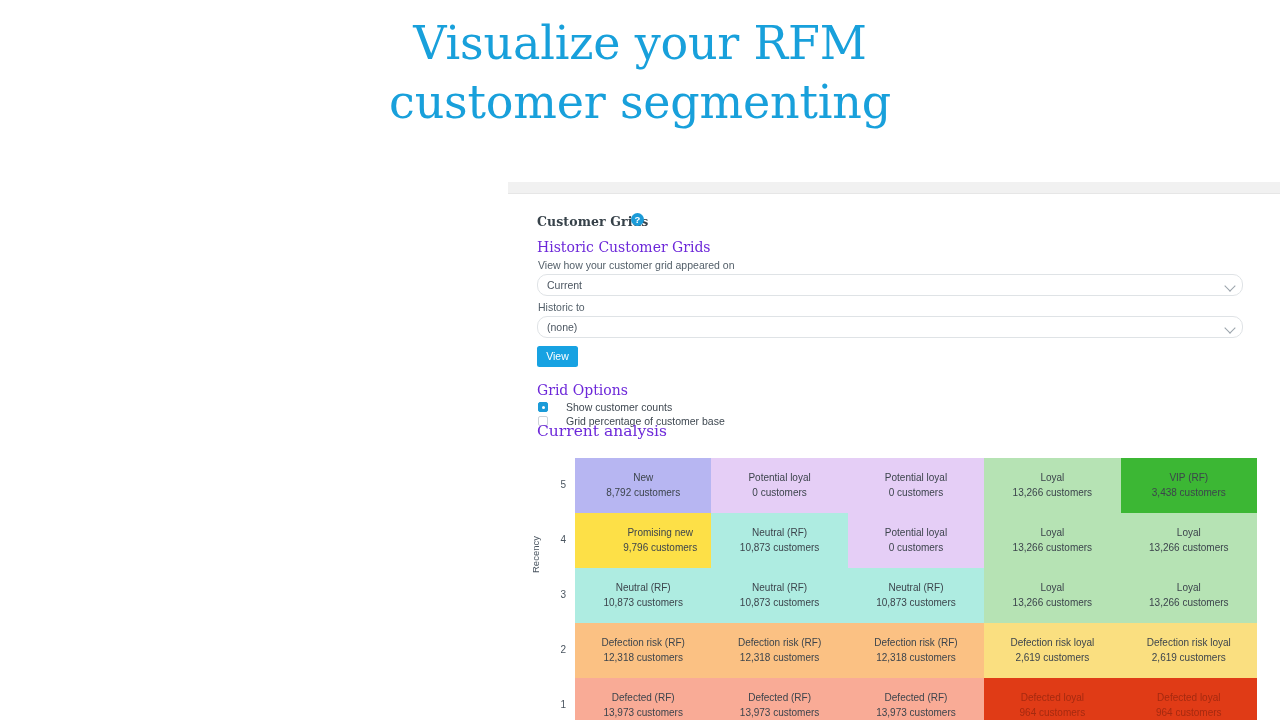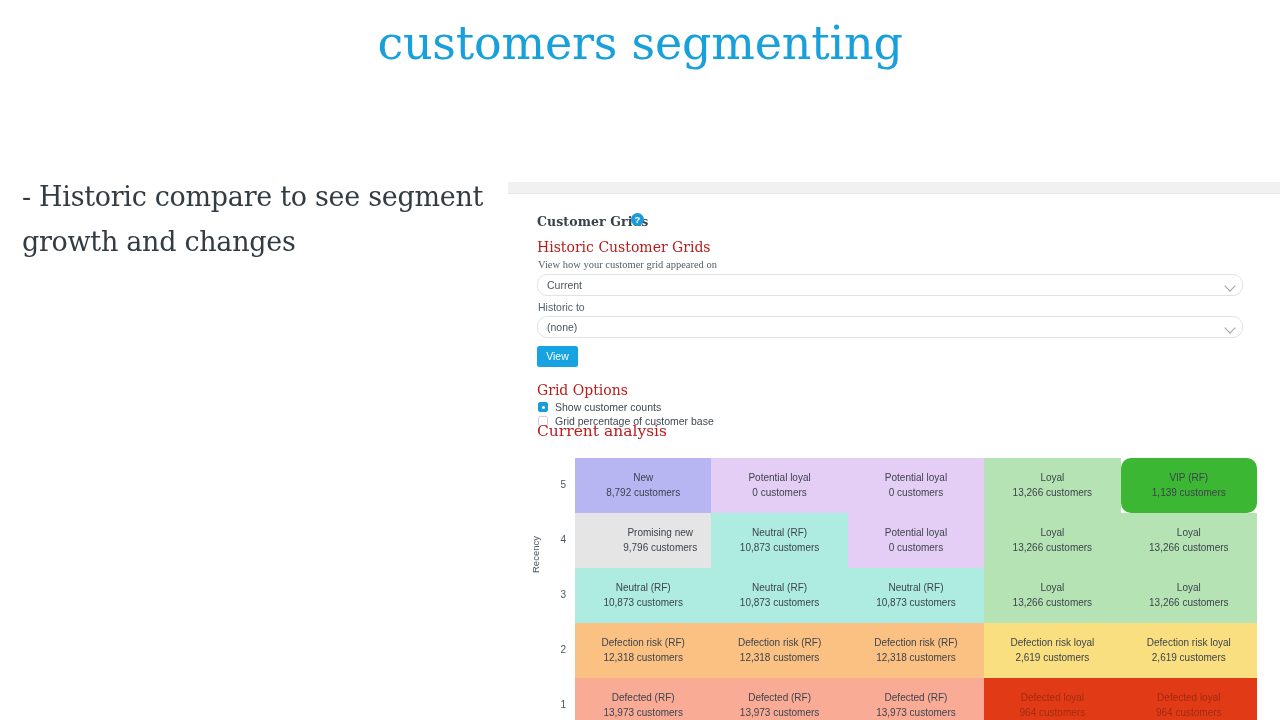--- a/index.html
+++ b/index.html
@@ -98,35 +98,35 @@
     text-align: center;
     font-family: "Liberation Sans", sans-serif;
     cursor: pointer;
   }
 
   .section-heading {
     position: absolute;
     left: 29px;
     font-family: "DejaVu Serif", serif;
     font-size: 14px;
-    color: #b91c1c;
+    color: #6d28d9;
     font-weight: 400;
   }
   #h-historic { top: 45px; }
   #h-gridopts { top: 188px; }
   #h-current  { top: 228px; font-size: 15.5px; }
 
   .field-label {
     position: absolute;
     left: 30px;
     font-size: 10.5px;
     color: #54606a;
     font-family: "Liberation Sans", sans-serif;
   }
-  #lbl-view-on { top: 65px; font-family: Liberation Serif, serif; }
+  #lbl-view-on { top: 65px; }
   #lbl-compare { top: 107px; }
 
   .select-box {
     position: absolute;
     left: 29px;
     width: 706px;
     height: 22px;
     box-sizing: border-box;
     border: 1px solid #dfe3e6;
     border-radius: 10px;
@@ -199,21 +199,21 @@
     width: 3px; height: 3px;
     border-radius: 50%;
     background: #ffffff;
   }
   .opt-box.unchecked {
     background: #ffffff;
     border: 1px solid #ccd2d8;
   }
   .opt-text {
     position: absolute;
-    left: 17px;
+    left: 28px;
     top: 0px;
     font-size: 10.5px;
     color: #3f4851;
     white-space: nowrap;
   }
 
   
   #grid-wrap {
     position: absolute;
     left: 0;
@@ -256,25 +256,25 @@
     padding: 0;
     border: 0;
   }
   .cell-label { display: block; }
   .cell-count { display: block; }
 </style>
 </head>
 <body>
 
 <div id="headline">
-  <span class="line">customers segmenting</span>
+  <span class="line">Visualize your RFM</span>
+  <span class="line">customer segmenting</span>
 </div>
 
 <div id="bullets">
-  <div class="bullet">- Historic compare to see segment growth and changes</div>
 </div>
 
 <div id="app-panel">
 
   <div id="app-topbar"></div>
 
   <div id="app-body">
 
     <div class="panel-title">Customer Grids</div>
     <div class="help-icon">?</div>
@@ -329,27 +329,27 @@
                 <span class="cell-count">0 customers</span>
               </td>
               <td style="background: rgb(229, 206, 246);">
                 <span class="cell-label">Potential loyal</span>
                 <span class="cell-count">0 customers</span>
               </td>
               <td style="background: rgb(182, 227, 180);">
                 <span class="cell-label">Loyal</span>
                 <span class="cell-count">13,266 customers</span>
               </td>
-              <td style="background: rgb(60, 183, 52); border-radius: 10px;">
+              <td style="background: rgb(60, 183, 52);">
                 <span class="cell-label">VIP (RF)</span>
-                <span class="cell-count">1,139 customers</span>
+                <span class="cell-count">3,438 customers</span>
               </td>
             </tr>
             <tr>
-              <td style="background: #e5e5e5; padding-left: 34px;">
+              <td style="background: #fde047; padding-left: 34px;">
                 <span class="cell-label">Promising new</span>
                 <span class="cell-count">9,796 customers</span>
               </td>
               <td style="background: rgb(174, 236, 225);">
                 <span class="cell-label">Neutral (RF)</span>
                 <span class="cell-count">10,873 customers</span>
               </td>
               <td style="background: rgb(229, 206, 246);">
                 <span class="cell-label">Potential loyal</span>
                 <span class="cell-count">0 customers</span>

